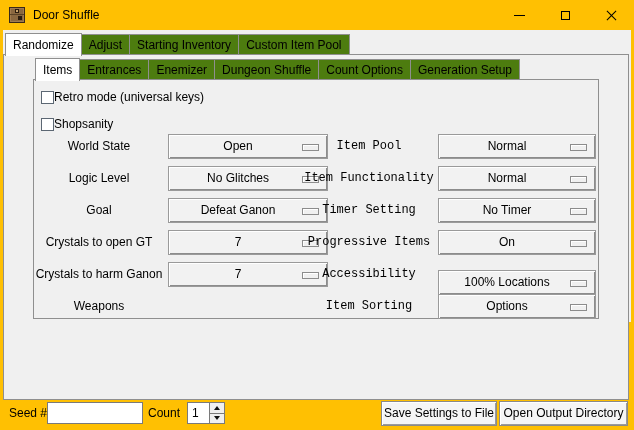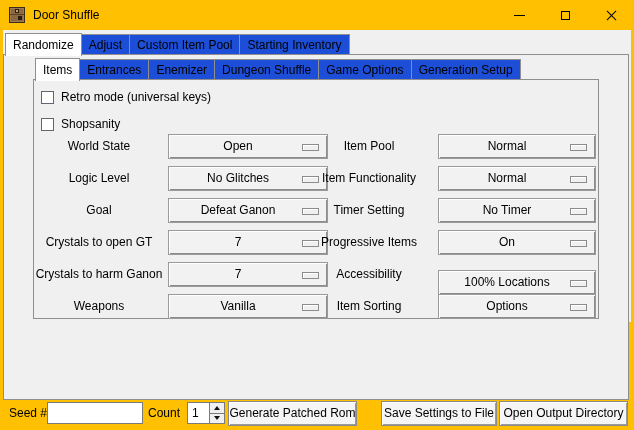--- a/index.html
+++ b/index.html
@@ -23,43 +23,43 @@
   .glyph-close::before { transform:rotate(45deg); }
   .glyph-close::after  { transform:rotate(-45deg); }
 
   
   .content { position:absolute; left:3px; top:30px; width:628px; height:292px; background:#f0f0f0; }
 
   
   .tabstrip { position:absolute; display:flex; align-items:flex-end; z-index:3; }
   .tab {
     height:21px; padding:0 7px; line-height:20px; font-size:12px; color:#000;
-    background:#1d4ed8; border:1px solid #8f8f8f; border-right:none; cursor:default;
+    background:#4d7c0f; border:1px solid #8f8f8f; border-right:none; cursor:default;
   }
   .tab:last-child { border-right:1px solid #8f8f8f; }
   .tab.active {
     height:23px; line-height:22px; background:#ffffff; border-right:1px solid #8f8f8f;
     margin-bottom:-1px; position:relative; z-index:4; border-bottom:none;
   }
   .tab.active + .tab { border-left:none; }
   .outer-tabs { left:2px; top:2px; height:23px; }
   .inner-tabs { left:32px; top:27px; height:23px; }
 
   .outer-panel { position:absolute; left:0px; top:24px; width:626px; height:346px; border:1px solid #8f8f8f; background:#f0f0f0; z-index:1; }
   .inner-panel { position:absolute; left:30px; top:49px; width:566px; height:240px; border:1px solid #8f8f8f; background:#f0f0f0; z-index:2; }
 
   
   .check-row { position:absolute; left:7px; height:14px; display:flex; align-items:center; }
   .checkbox { width:13px; height:13px; background:#fff; border:1px solid #5c6773; display:inline-block; }
-  .check-label { margin-left:7px; font-size:12px; line-height:14px; color:#000; white-space:nowrap; }
+  .check-label { font-size:12px; line-height:14px; color:#000; white-space:nowrap; }
 
   
   .opt-label { position:absolute; height:25px; line-height:25px; font-size:12px; text-align:center; color:#000; white-space:nowrap; }
   .opt-label.col-left  { left:0px;   width:130px; }
-  .opt-label.col-right { left:270px; width:130px; }
+  .opt-label.col-right { left:270px; width:130px;font-family:Liberation Mono, monospace; }
   .dropdown {
     position:absolute; height:25px; background:#f2f2f2;
     border:1px solid #9a9a9a;
     box-shadow: inset 1px 1px 0 #ffffff, inset -1px -1px 0 #8c8c8c;
     cursor:default;
   }
   .dropdown.col-left  { left:134px; width:160px; }
   .dropdown.col-right { left:404px; width:158px; }
   .dd-value { display:block; width:100%; height:100%; line-height:23px; text-align:center; padding-right:20px; font-size:12px; color:#000; }
   .dd-indicator {
@@ -117,31 +117,31 @@
           <span class="glyph-close"></span>
         </div>
     </div>
   </div>
 
   <div class="content">
 
     <div class="tabstrip outer-tabs">
       <div class="tab active">Randomize</div>
       <div class="tab">Adjust</div>
+      <div class="tab">Starting Inventory</div>
       <div class="tab">Custom Item Pool</div>
-      <div class="tab">Starting Inventory</div>
     </div>
     <div class="outer-panel"></div>
 
     <div class="tabstrip inner-tabs">
       <div class="tab active">Items</div>
       <div class="tab">Entrances</div>
       <div class="tab">Enemizer</div>
       <div class="tab">Dungeon Shuffle</div>
-      <div class="tab">Game Options</div>
+      <div class="tab">Count Options</div>
       <div class="tab">Generation Setup</div>
     </div>
 
     <div class="inner-panel">
 
       <div class="check-row" style="top:10px">
         <span class="checkbox"></span>
         <span class="check-label">Retro mode (universal keys)</span>
       </div>
       <div class="check-row" style="top:37px">
@@ -198,24 +198,20 @@
         <span class="dd-value">7</span>
           <span class="dd-indicator"></span>
       </div>
       <span class="opt-label col-right" style="top:182px">Accessibility</span>
       <div class="dropdown col-right" style="top:190px">
         <span class="dd-value">100% Locations</span>
           <span class="dd-indicator"></span>
       </div>
 
       <span class="opt-label col-left" style="top:214px">Weapons</span>
-      <div class="dropdown col-left" style="top:214px">
-        <span class="dd-value">Vanilla</span>
-          <span class="dd-indicator"></span>
-      </div>
       <span class="opt-label col-right" style="top:214px">Item Sorting</span>
       <div class="dropdown col-right" style="top:214px">
         <span class="dd-value">Options</span>
           <span class="dd-indicator"></span>
       </div>
 
     </div>
 
     <span class="b-label" style="left:6px; top:345px">Worlds</span>
     <div class="spinbox" style="left:43px; top:345px; width:46px">
@@ -239,18 +235,17 @@
       <span class="spin-value">1</span>
       <span class="spin-arrows">
         <span class="spin-up">
             <i class="tri-up"></i>
           </span>
         <span class="spin-down">
             <i class="tri-down"></i>
           </span>
       </span>
     </div>
-    <div class="btn" style="left:225px; top:371px; width:129px">Generate Patched Rom</div>
     <div class="btn" style="left:378px; top:371px; width:116px">Save Settings to File</div>
     <div class="btn" style="left:496px; top:371px; width:129px">Open Output Directory</div>
 
   </div>
 </div>
 
 </body></html>

